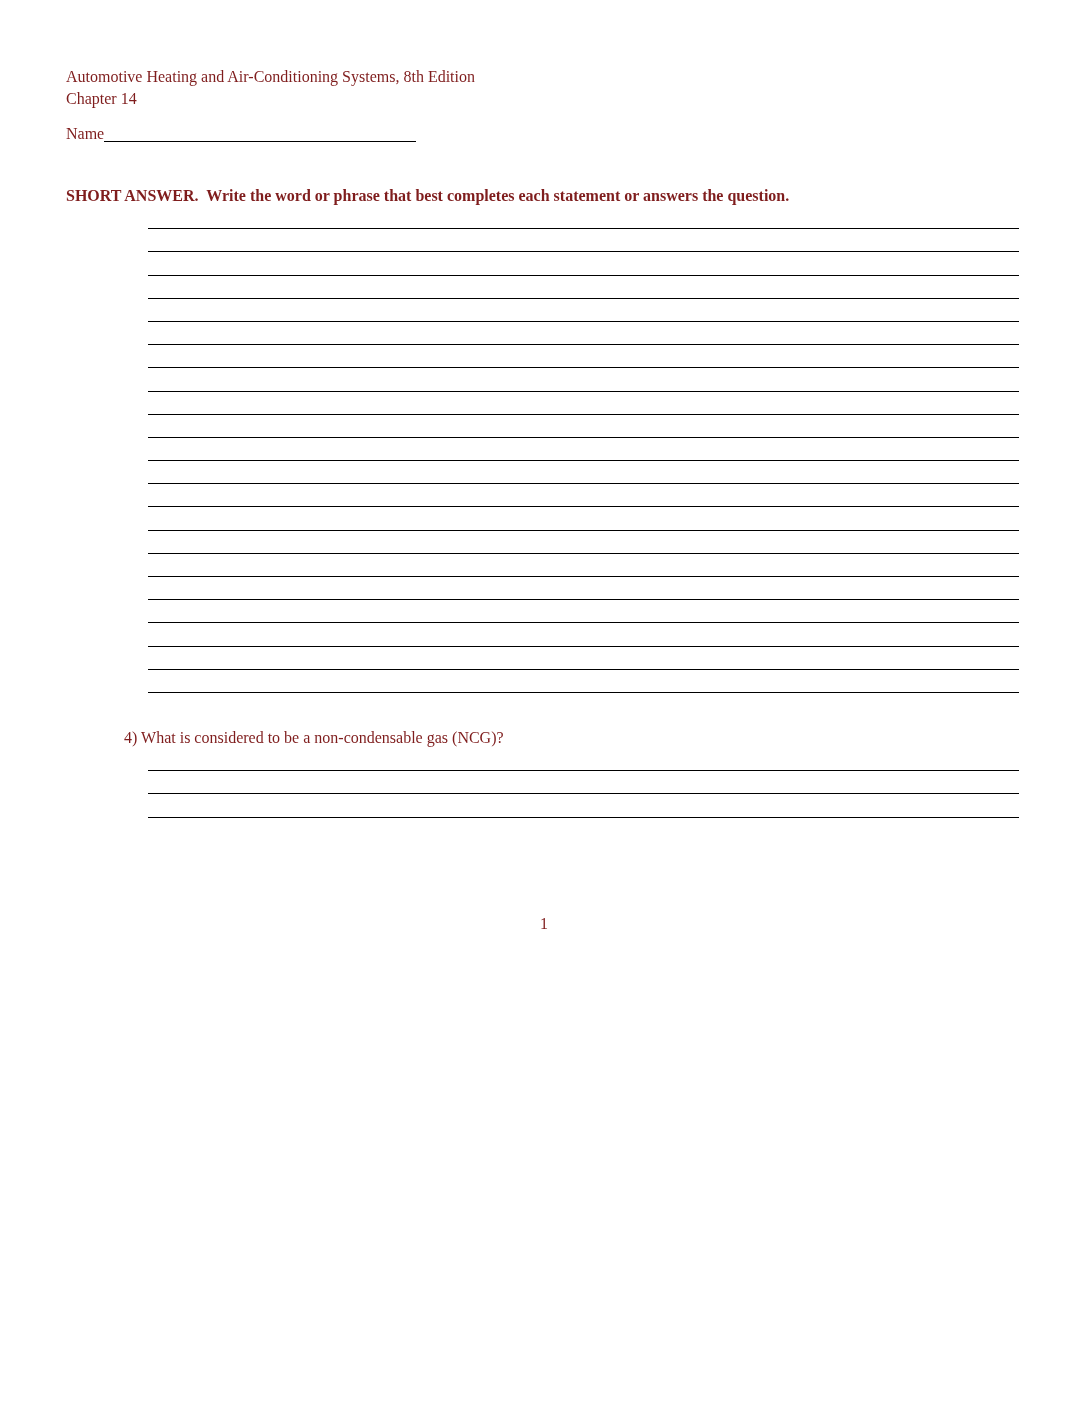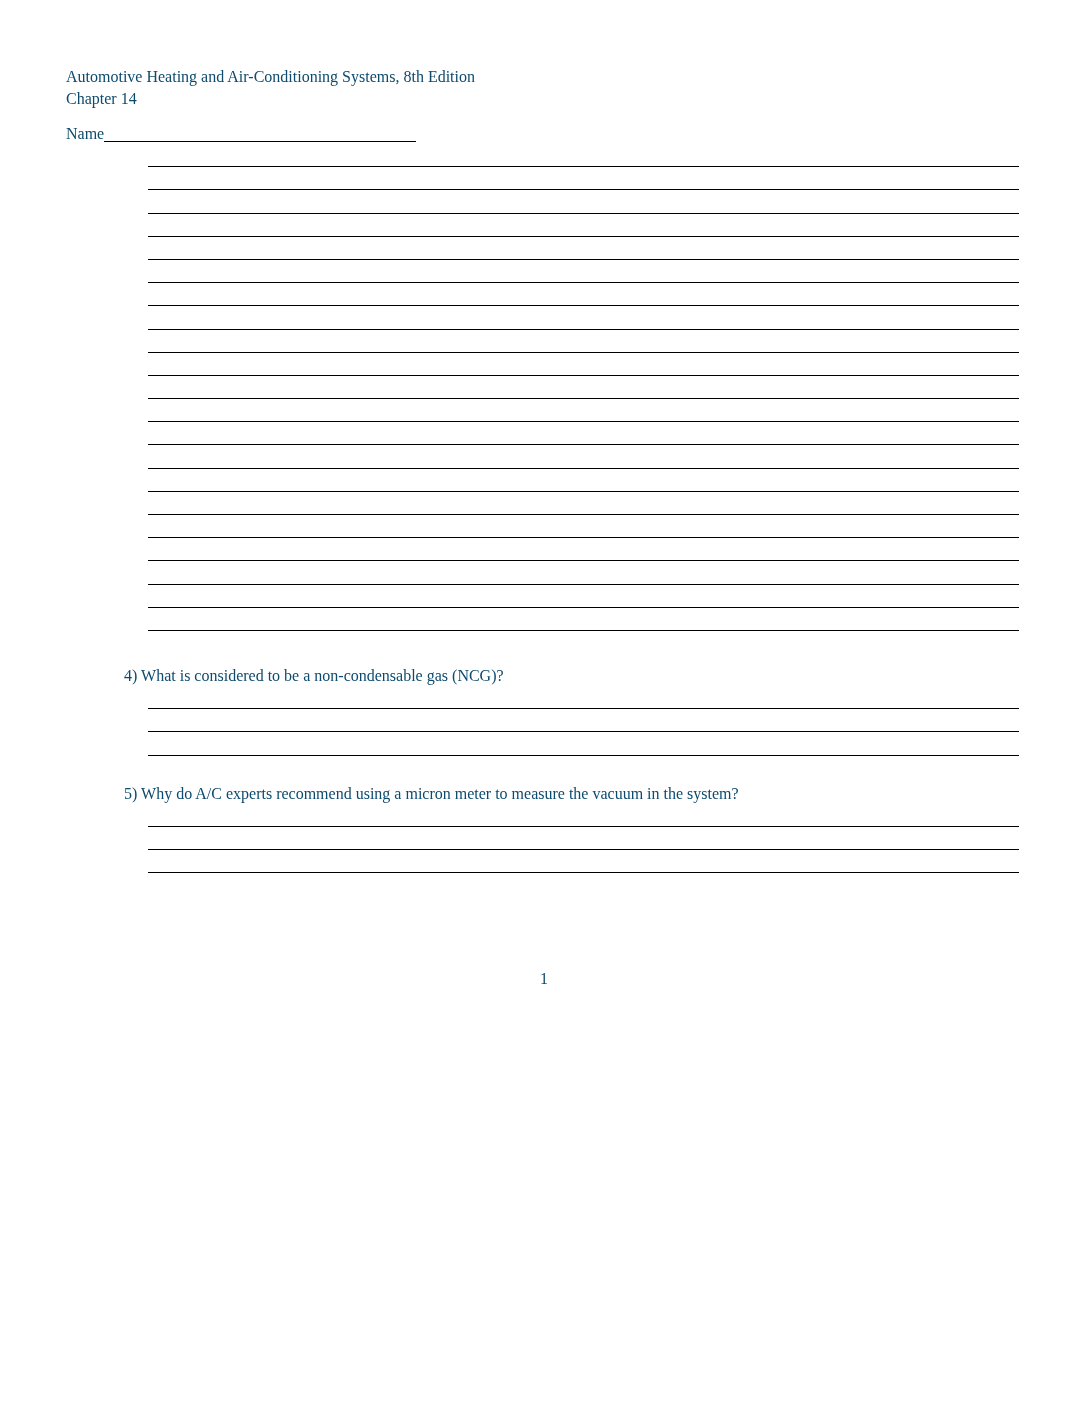--- a/index.html
+++ b/index.html
@@ -5,21 +5,21 @@
   html, body {
     margin: 0;
     padding: 0;
     background: #ffffff;
   }
   .page {
     position: relative;
     width: 1088px;
     height: 988px;
     background: #ffffff;
-    color: #0c4a6e;
+    color: #7f1d1d;
     font-family: "Liberation Serif", "DejaVu Serif", serif;
     font-size: 16px;
     overflow: hidden;
   }
   .doc-header {
     padding-top: 66px;
     margin-left: 66px;
     line-height: 22px;
   }
   .name-row {
@@ -79,20 +79,21 @@
   <div class="doc-header">
     <div>Automotive Heating and Air-Conditioning Systems, 8th Edition</div>
     <div>Chapter 14</div>
   </div>
 
   <div class="name-row">
     <span class="name-label">Name</span>
     <span class="name-blank"></span>
   </div>
 
+  <div class="section-heading">SHORT ANSWER.  Write the word or phrase that best completes each statement or answers the question.</div>
 
   <div class="questions">
       <div class="question">
         <div class="answer-lines">
           <div class="answer-line"></div>
           <div class="answer-line"></div>
           <div class="answer-line"></div>
           <div class="answer-line"></div>
           <div class="answer-line"></div>
           <div class="answer-line"></div>
@@ -118,25 +119,17 @@
         </div>
       </div>
       <div class="question">
         <div class="question-text">4) What is considered to be a non-condensable gas (NCG)?</div>
         <div class="answer-lines">
           <div class="answer-line"></div>
           <div class="answer-line"></div>
           <div class="answer-line"></div>
         </div>
       </div>
-      <div class="question">
-        <div class="question-text">5) Why do A/C experts recommend using a micron meter to measure the vacuum in the system?</div>
-        <div class="answer-lines">
-          <div class="answer-line"></div>
-          <div class="answer-line"></div>
-          <div class="answer-line"></div>
-        </div>
-      </div>
     </div>
 
   <div class="page-number">1</div>
 
 </div>
 
 </body></html>

